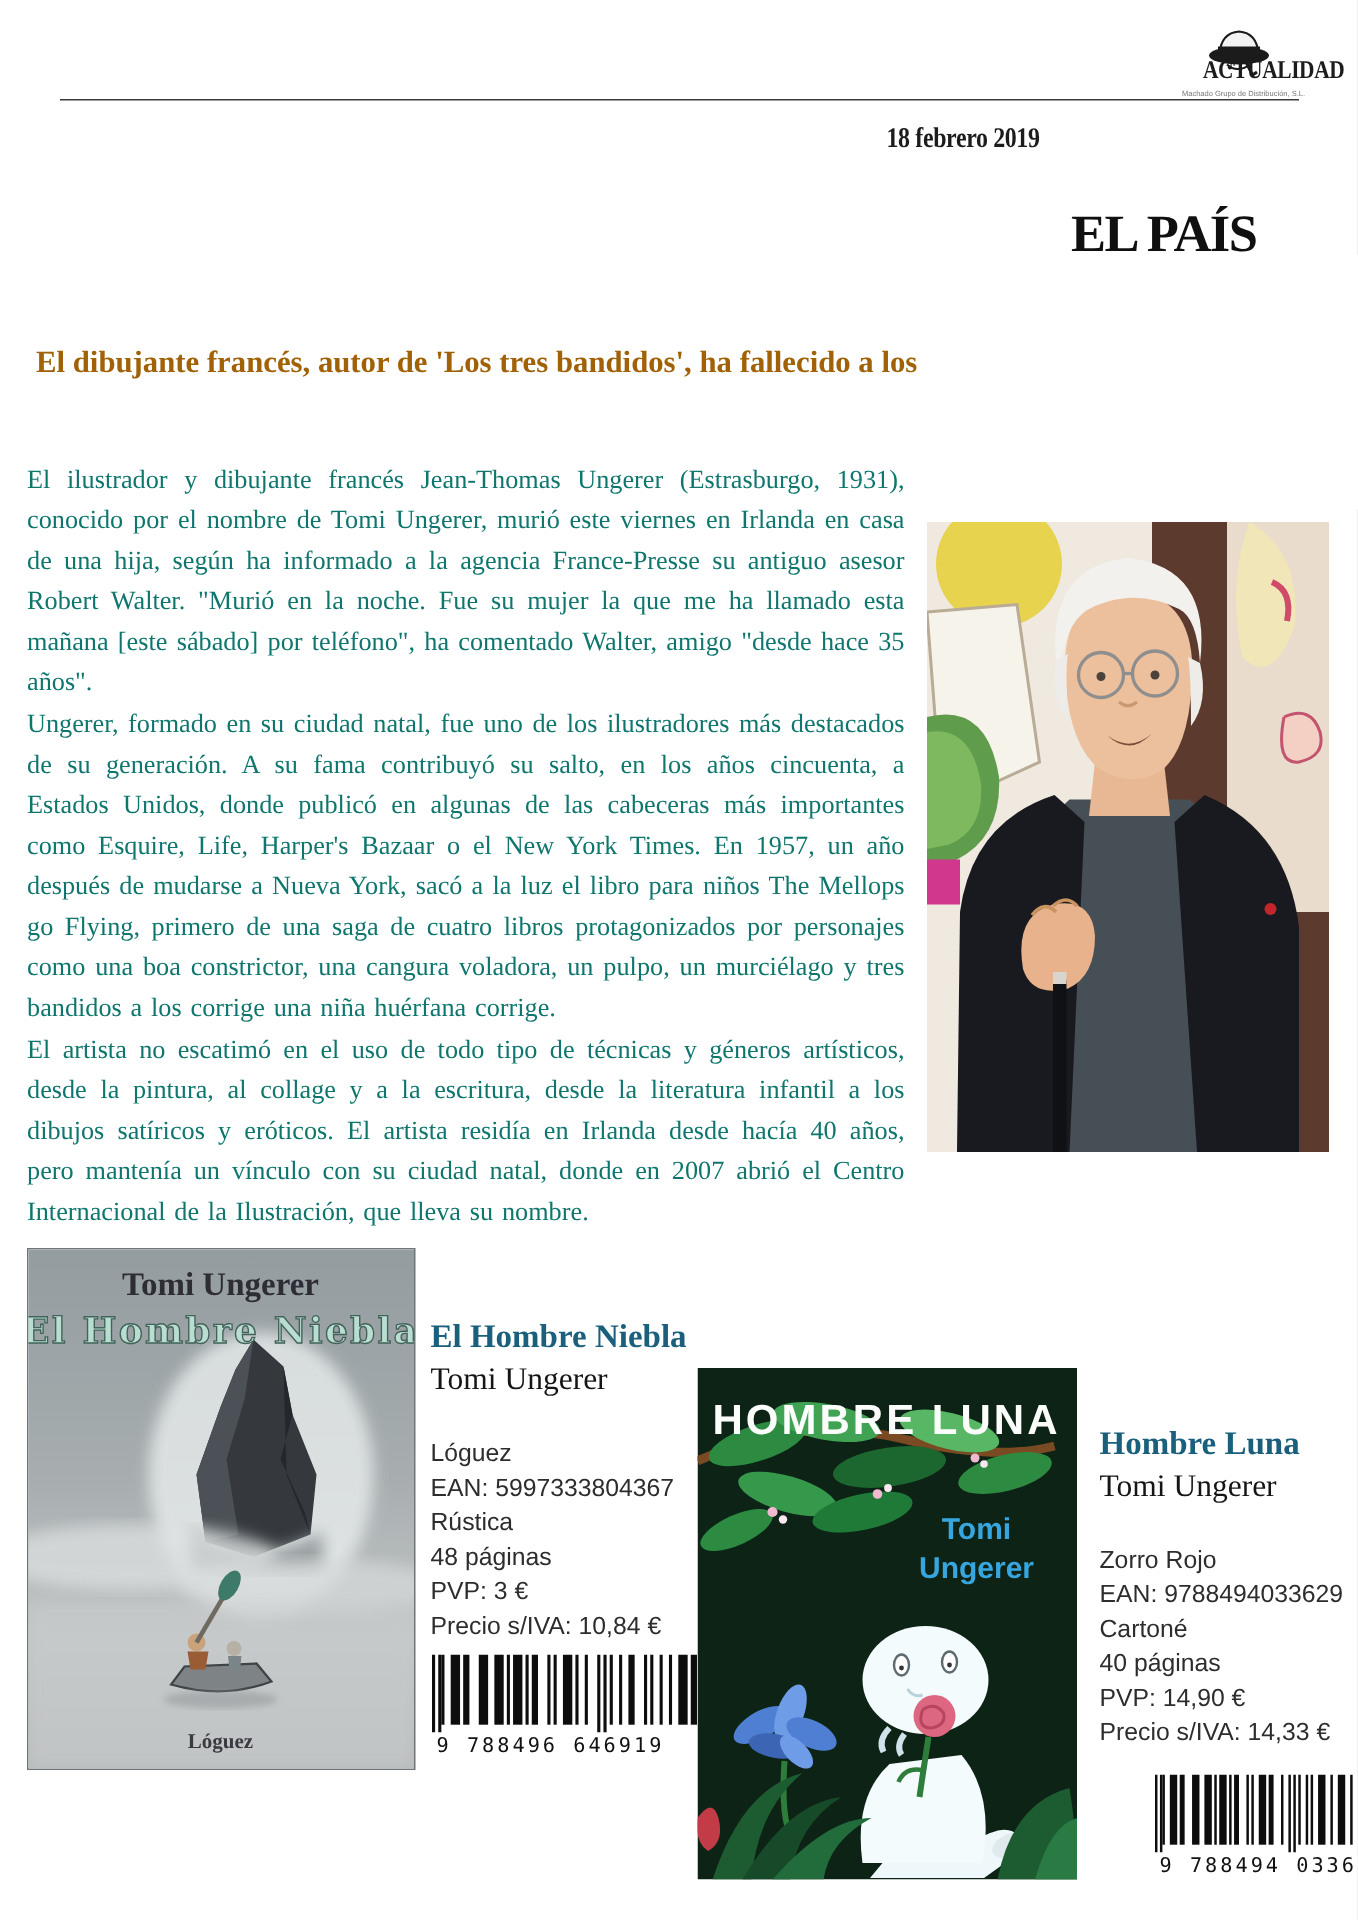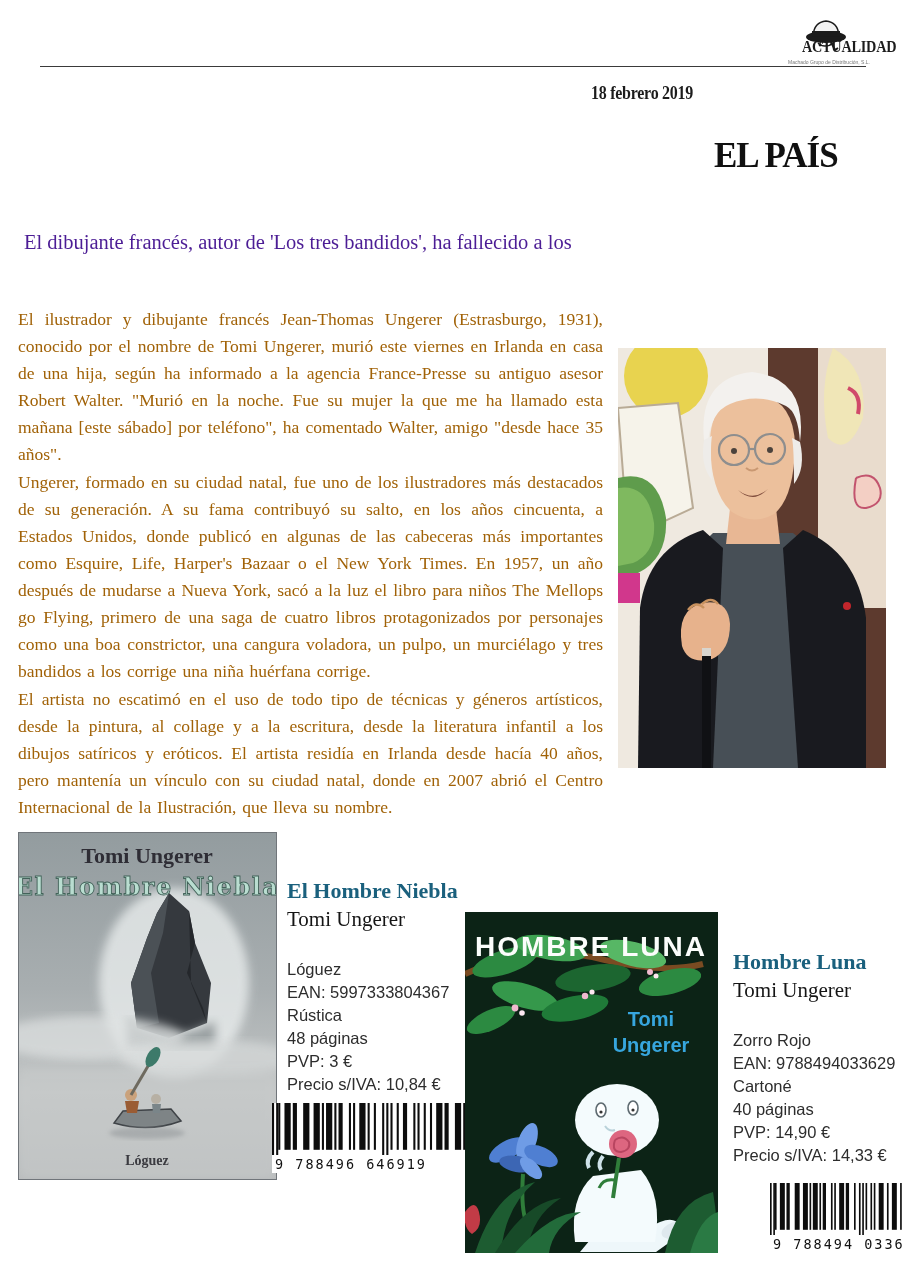--- a/index.html
+++ b/index.html
@@ -13,36 +13,36 @@
   .hdr-center{position:absolute; left:0; right:0; top:37px; text-align:right; font-weight:bold; font-size:17px;}
   .hdr-date{position:absolute; left:591px; top:34px; font-weight:bold; font-size:19px; white-space:nowrap;margin-top:48px;}
   .condense{display:inline-block; transform:scaleX(.84); transform-origin:left center; letter-spacing:-.3px;}
   .condense.center{transform-origin:center center;}
   .hdr-rule{position:absolute; left:40px; width:826px; top:66px; border-top:1.6px solid #3a3a3a;}
   .hdr-logo{position:absolute; left:788px; top:14px; width:76px; text-align:center;}
   .hdr-logo-caption{font-family:"Liberation Sans", sans-serif; font-size:5px; color:#777; margin-top:1px; white-space:nowrap;}
   
   .headline{position:absolute; left:24px; top:118px; width:620px; font-weight:bold; font-size:31px; line-height:45px; color:#050505; letter-spacing:.2px;}
   .elpais{position:absolute; left:714px; top:136px; font-weight:bold; font-size:35px; letter-spacing:-1px; color:#101010; white-space:nowrap;text-align:center;}
-  .subhead{position:absolute; left:24px; top:228px; width:660px; font-size:20.5px; line-height:28px; color:#4c1d95;}
-  .body-col{position:absolute; left:18px; top:306px; width:585px; font-size:17.5px; line-height:27px; text-align:justify; color:#a16207; word-spacing:1.5px;}
+  .subhead{position:absolute; left:24px; top:228px; width:660px; font-size:20.5px; line-height:28px; color:#a16207;font-weight:bold;}
+  .body-col{position:absolute; left:18px; top:306px; width:585px; font-size:17.5px; line-height:27px; text-align:justify; color:#0f766e; word-spacing:1.5px;}
   .body-col p{margin:0 0 1px 0;}
   
   .photo{position:absolute; left:618px; top:348px; width:268px; height:420px;}
   
   .cover1{position:absolute; left:18px; top:832px; width:259px; height:348px; border:1px solid #70757a; box-sizing:border-box;}
   .cover2{position:absolute; left:465px; top:912px; width:253px; height:341px;}
   .book-details{position:absolute; width:230px; font-family:"Liberation Sans", sans-serif;}
   .bd1{left:287px; top:878px;}
   .bd2{left:733px; top:949px;}
   .bd-title{font-family:"Liberation Serif", serif; font-weight:bold; font-size:22px; color:#1a607d; margin:0 0 3px 0;}
   .bd-author{font-family:"Liberation Serif", serif; font-size:21px; color:#151515; margin:0 0 26px 0;}
   .bd-line{font-size:16.5px; line-height:23px; color:#2d2d2d;}
   .barcode{position:absolute; background:#fff;}
-  .bc1{left:272px; top:1103px; width:212px;}
+  .bc1{left:288px; top:1103px; width:212px;}
   .bc2{left:733px; top:1183px; width:168px;padding-left:37px;}
   .bc-bars{width:100%; height:52px;}
   .bc-text{font-family:"DejaVu Sans Mono", monospace; font-size:13.5px; color:#111; letter-spacing:2px; margin-top:-9px; background:#fff; display:inline-block; padding:0 3px; white-space:nowrap;}
   svg text{user-select:none;}
 </style>
 </head>
 <body>
 
 <div class="page">
 

